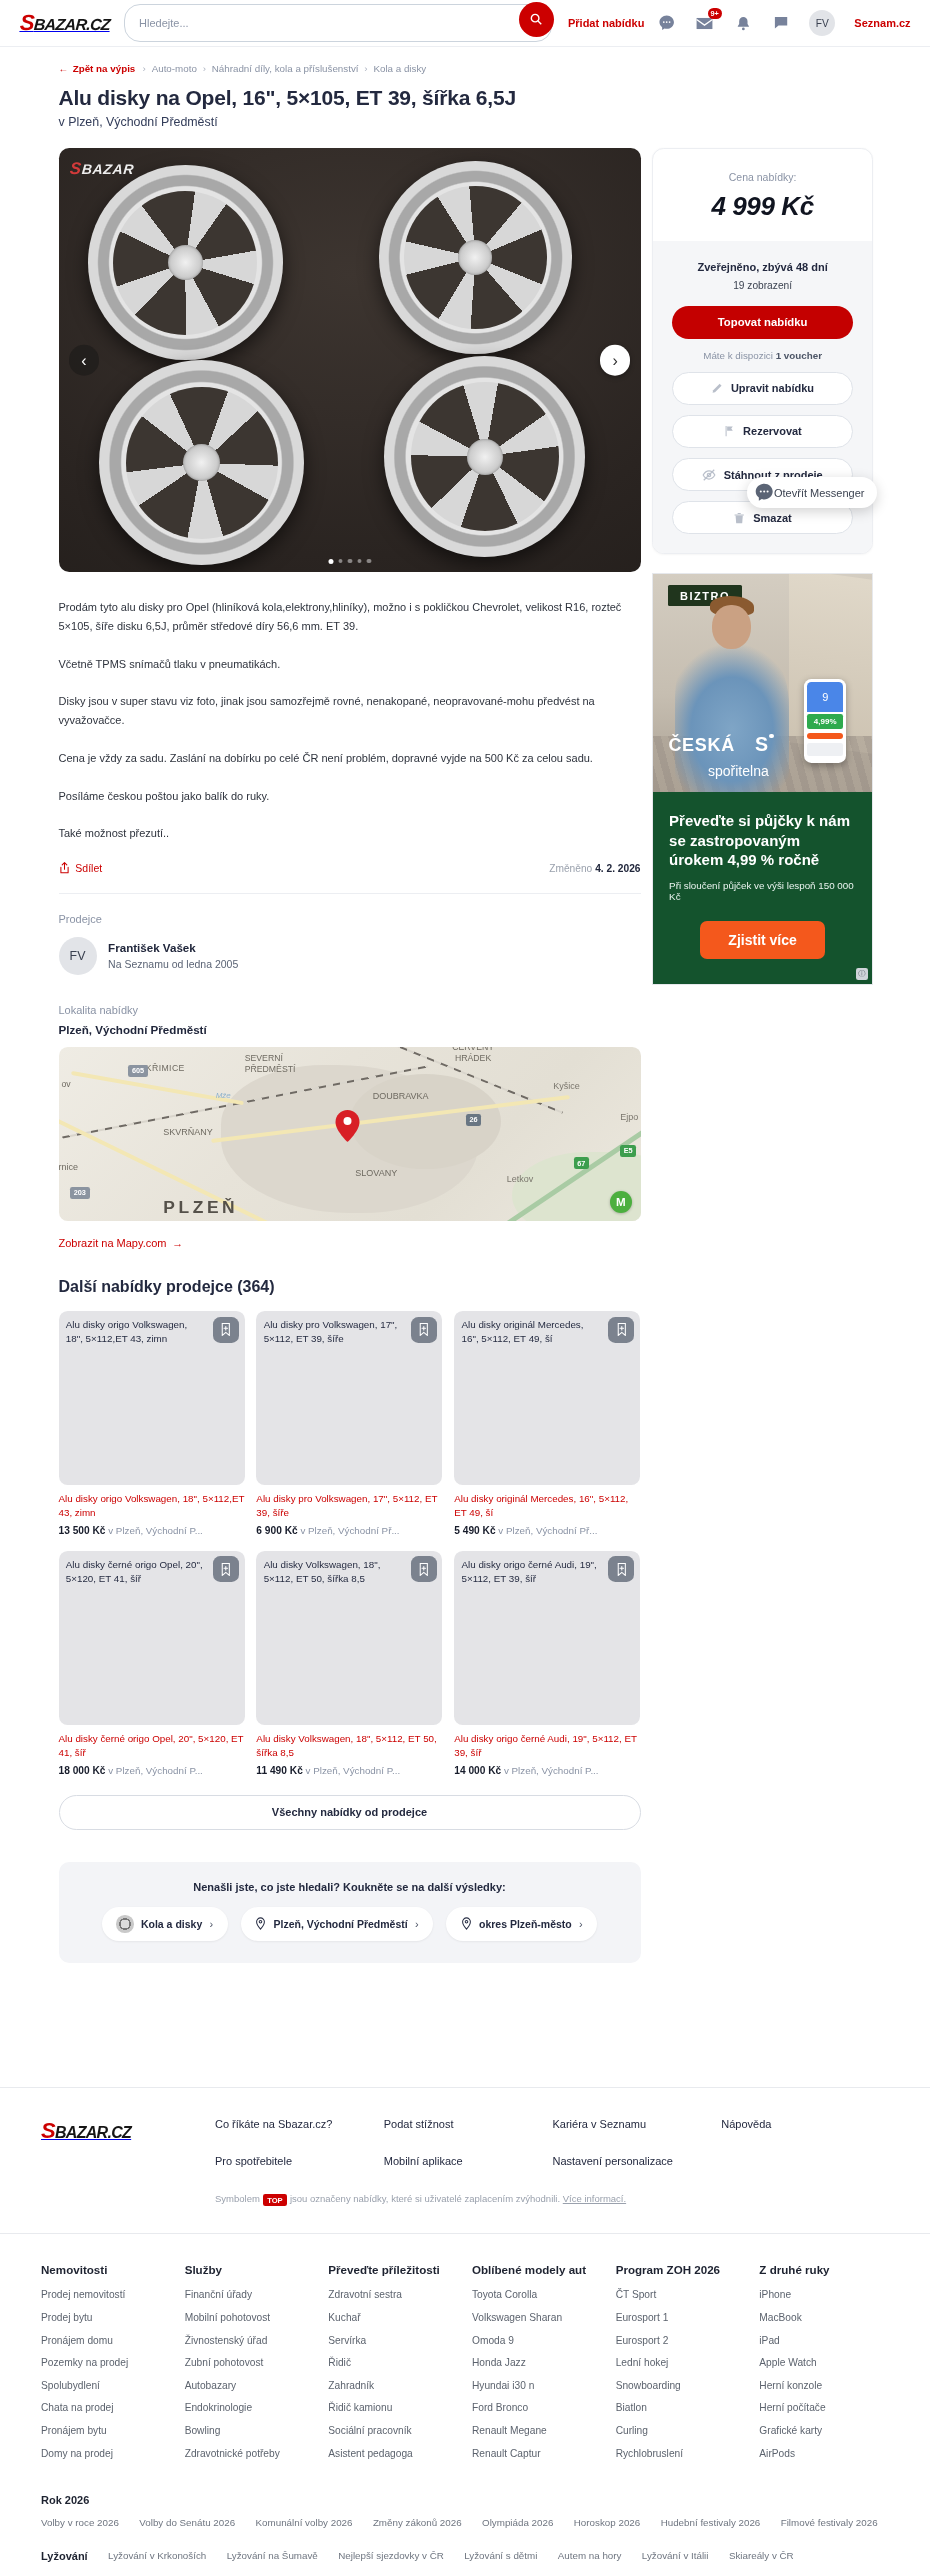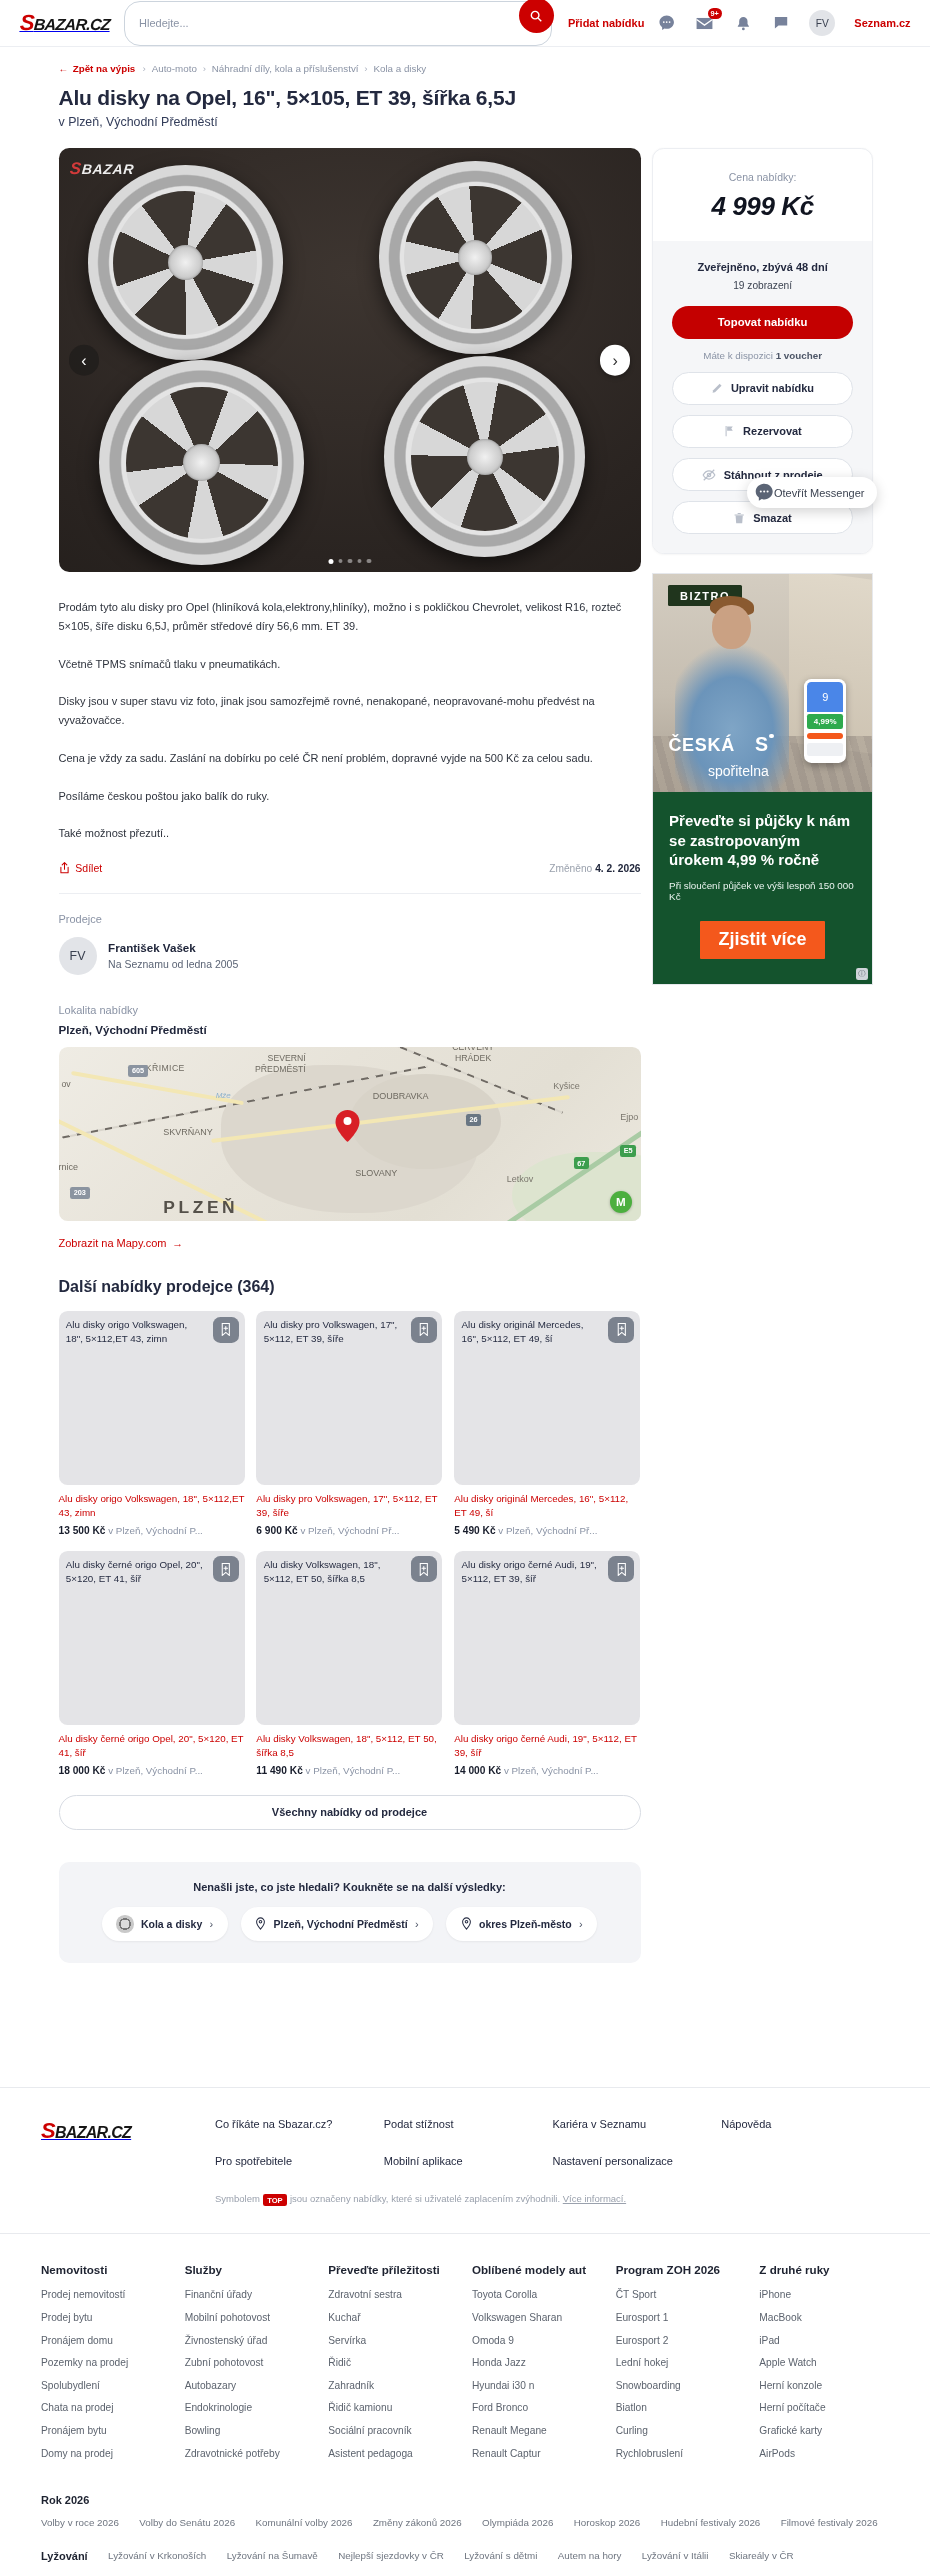--- a/index.html
+++ b/index.html
@@ -4,21 +4,21 @@
 <style>
   * { margin:0; padding:0; box-sizing:border-box; }
   body { width:931px; margin:0 auto; background:#fff; font-family:"Liberation Sans","DejaVu Sans",sans-serif; color:#20263b; }
   .icon-svg { display:inline-block; vertical-align:middle; }
 
   
   header.topbar { height:47px; display:flex; align-items:center; padding:0 20.4px; border-bottom:0.7px solid #eceef2; gap:13px; }
   .logo-sbazar { font-style:italic; font-weight:800; letter-spacing:-0.7px; white-space:nowrap; transform:skewX(-4deg); }
   .logo-sbazar .s { color:#cc0000; font-size:22px; }
   .logo-sbazar .rest { color:#161616; font-size:16px; }
-  .search-wrap { position:relative; width:436px; height:45px; }
+  .search-wrap { position:relative; width:436px; height:38px; }
   .search-wrap input { width:100%; height:100%; border:0.7px solid #ccd4dd; border-radius:16px; padding:0 44px 0 14.5px; font-size:11px; color:#20263b; outline:none; font-family:inherit; }
   .search-wrap input::placeholder { color:#8a93a5; }
   .search-btn { position:absolute; right:-1.5px; top:-2.2px; width:35px; height:35px; border:none; border-radius:50%; background:#cc0000; cursor:pointer; display:flex; align-items:center; justify-content:center; }
   .add-offer { color:#cc0000; font-size:11px; font-weight:600; white-space:nowrap; text-decoration:none; margin-left:2.9px; }
   .head-icons { display:flex; align-items:center; gap:19px; margin-left:auto; }
   .hicon { position:relative; width:19px; height:19px; display:flex; align-items:center; justify-content:center; cursor:pointer; }
   .badge { position:absolute; top:-5.1px; right:-7.3px; background:#cc0000; color:#fff; font-size:7.3px; font-weight:700; border-radius:6.5px; padding:1.5px 2.9px; line-height:1; }
   .avatar { width:26px; height:26px; border-radius:50%; background:#e2e4e8; color:#3a4150; display:flex; align-items:center; justify-content:center; font-size:10.2px; font-weight:500; }
   .seznam-link { color:#cc0000; font-size:11px; font-weight:600; text-decoration:none; }
 
@@ -139,21 +139,21 @@
   .ad-mini-btn { margin-top:3.6px; background:#f4581c; height:6.5px; border-radius:3.6px; }
   .ad-apps { margin-top:3.6px; height:13px; background:#eef0f3; border-radius:2.2px; }
   .ad-cs-logo { position:absolute; left:7%; bottom:6%; color:#fff; z-index:2; }
   .ad-cs-logo .l1 { font-size:18px; font-weight:800; letter-spacing:0.7px; display:flex; align-items:flex-start; gap:20px; }
   .ad-cs-logo .smark { position:relative; font-size:19.6px; line-height:1; }
   .ad-cs-logo .smark::after { content:""; position:absolute; top:-1.5px; right:-5.1px; width:4.4px; height:4.4px; border-radius:50%; background:#fff; }
   .ad-cs-logo .l2 { font-size:14px; margin-top:7px;text-align:right; }
   .ad-green { background:#14532d; padding:19px 16px 25px; position:relative; }
   .ad-headline { color:#fff; font-size:15px; font-weight:700; line-height:1.3; }
   .ad-sub { color:#eaf4ef; font-size:9.8px; margin-top:10.2px; }
-  .ad-cta { display:block; margin:19px auto 0; width:125px; height:38px; border:none; border-radius:1px; background:#f4581c; color:#fff; font-size:18px; font-weight:700; cursor:pointer; font-family:inherit; }
+  .ad-cta { display:block; margin:19px auto 0; width:125px; height:38px; border:none; border-radius:7px; background:#f4581c; color:#fff; font-size:14px; font-weight:700; cursor:pointer; font-family:inherit; }
   .ad-choice { position:absolute; right:4.4px; bottom:4.4px; width:11.6px; height:11.6px; background:#cfd4d9; border-radius:2.2px; font-size:7.3px; color:#5c636e; text-align:center; line-height:11.6px; }
 
   
   .footer-spacer { height:124px; }
   footer.site { border-top:0.7px solid #e8eaee; }
   .foot-top { display:flex; padding:30.5px 41px 0; }
   .foot-logo { width:174px; }
   .foot-nav { flex:1; }
   .foot-nav-grid { display:grid; grid-template-columns:repeat(4,1fr); row-gap:25px; }
   .foot-nav-grid a { color:#23293f; font-size:11px; text-decoration:none; }
@@ -311,21 +311,21 @@
         <div class="green1"></div>
         <div class="rail k1"></div>
         <div class="rail k2"></div>
         <div class="road r1"></div>
         <div class="road r2"></div>
         <div class="road r3"></div>
         <div class="hw h1"></div>
         <div>
 
         <span class="map-label" style="left:15%;top:9%;font-size:8.7px;letter-spacing:0.4px;color:#6e6a61">KŘIMICE</span>
-            <span class="map-label" style="left:32%;top:3%;font-size:8.7px;color:#6e6a61;width:61px;text-align:right;line-height:1.25">SEVERNÍ PŘEDMĚSTÍ</span>
+            <span class="map-label" style="left:32%;top:3%;font-size:8.7px;color:#6e6a61;width:61px;text-align:left;line-height:1.25">SEVERNÍ PŘEDMĚSTÍ</span>
             <span class="map-label" style="left:66%;top:-3%;font-size:8.7px;color:#6e6a61;width:61px;text-align:center;line-height:1.25">ČERVENÝ HRÁDEK</span>
             <span class="map-label" style="left:54%;top:25%;font-size:9px;color:#6e6a61">DOUBRAVKA</span>
             <span class="map-label" style="left:85%;top:19%;font-size:9px;color:#7a766d">Kyšice</span>
             <span class="map-label" style="left:18%;top:46%;font-size:9px;color:#6e6a61">SKVRŇANY</span>
             <span class="map-label" style="left:51%;top:69%;font-size:9px;color:#6e6a61">SLOVANY</span>
             <span class="map-label" style="left:77%;top:73%;font-size:9px;color:#7a766d">Letkov</span>
             <span class="map-label" style="left:18%;top:86%;font-size:17.4px;font-weight:700;letter-spacing:3.6px;color:#55514a">PLZEŇ</span>
             <span class="map-label" style="left:27%;top:25%;font-size:8px;font-style:italic;color:#8fb3cc">Mže</span>
             <span class="map-label" style="left:0.5%;top:18%;font-size:8.7px;color:#6e6a61">ov</span>
             <span class="map-label" style="left:0%;top:66%;font-size:9px;color:#6e6a61">rnice</span>

